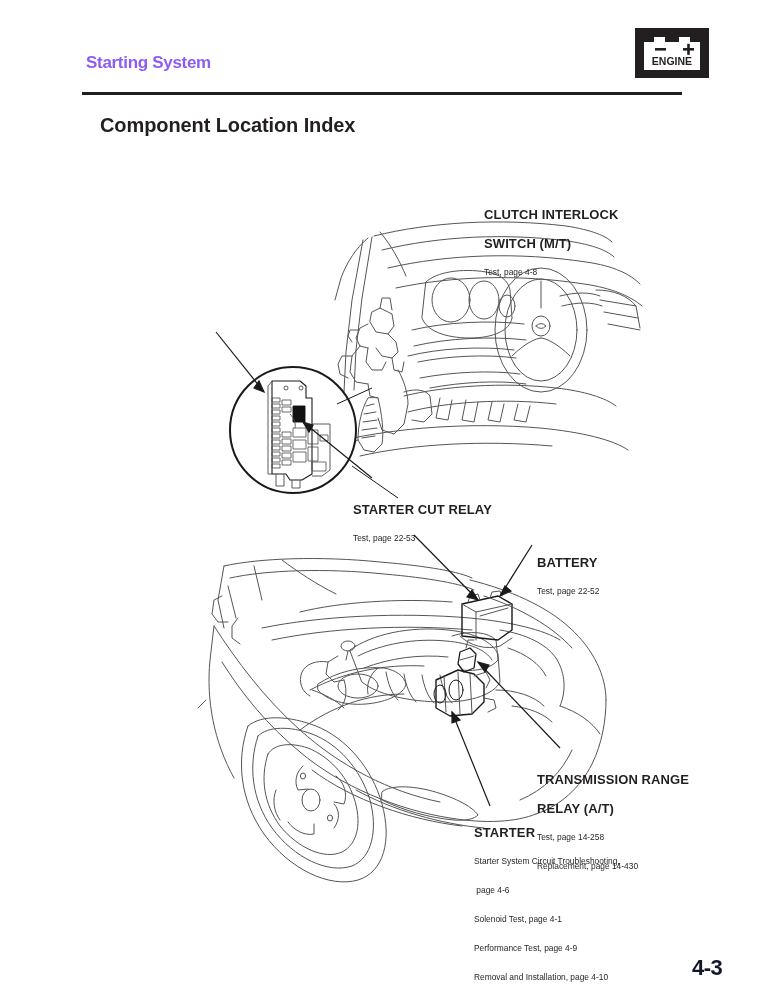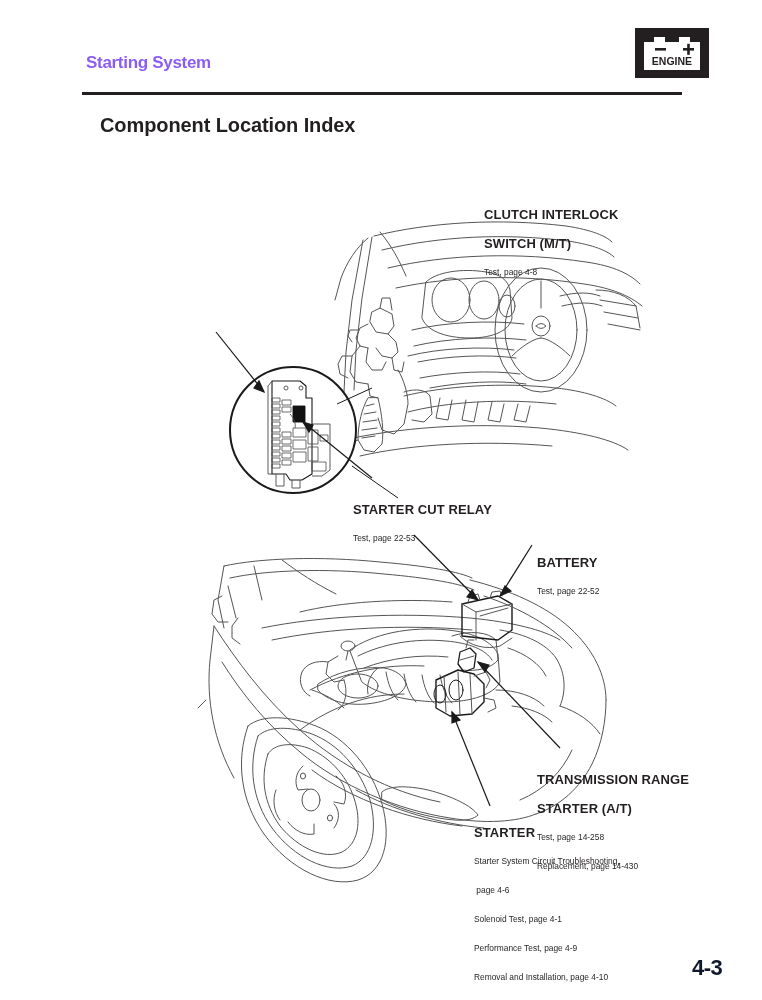--- a/index.html
+++ b/index.html
@@ -414,21 +414,21 @@
     <div class="sub">Test, page 22-53</div>
   </div>
 
   <div class="callout cl-battery">
     <div class="hd">BATTERY</div>
     <div class="sub">Test, page 22-52</div>
   </div>
 
   <div class="callout cl-transmission">
     <div class="hd">TRANSMISSION RANGE</div>
-    <div class="hd">STARTER (A/T)</div>
+    <div class="hd">RELAY (A/T)</div>
     <div class="sub">Test, page 14-258</div>
     <div class="sub">Replacement, page 14-430</div>
   </div>
 
   <div class="callout cl-starter">
     <div class="hd">STARTER</div>
     <div class="sub">Starter System Circuit Troubleshooting,</div>
     <div class="sub"> page 4-6</div>
     <div class="sub">Solenoid Test, page 4-1</div>
     <div class="sub">Performance Test, page 4-9</div>

